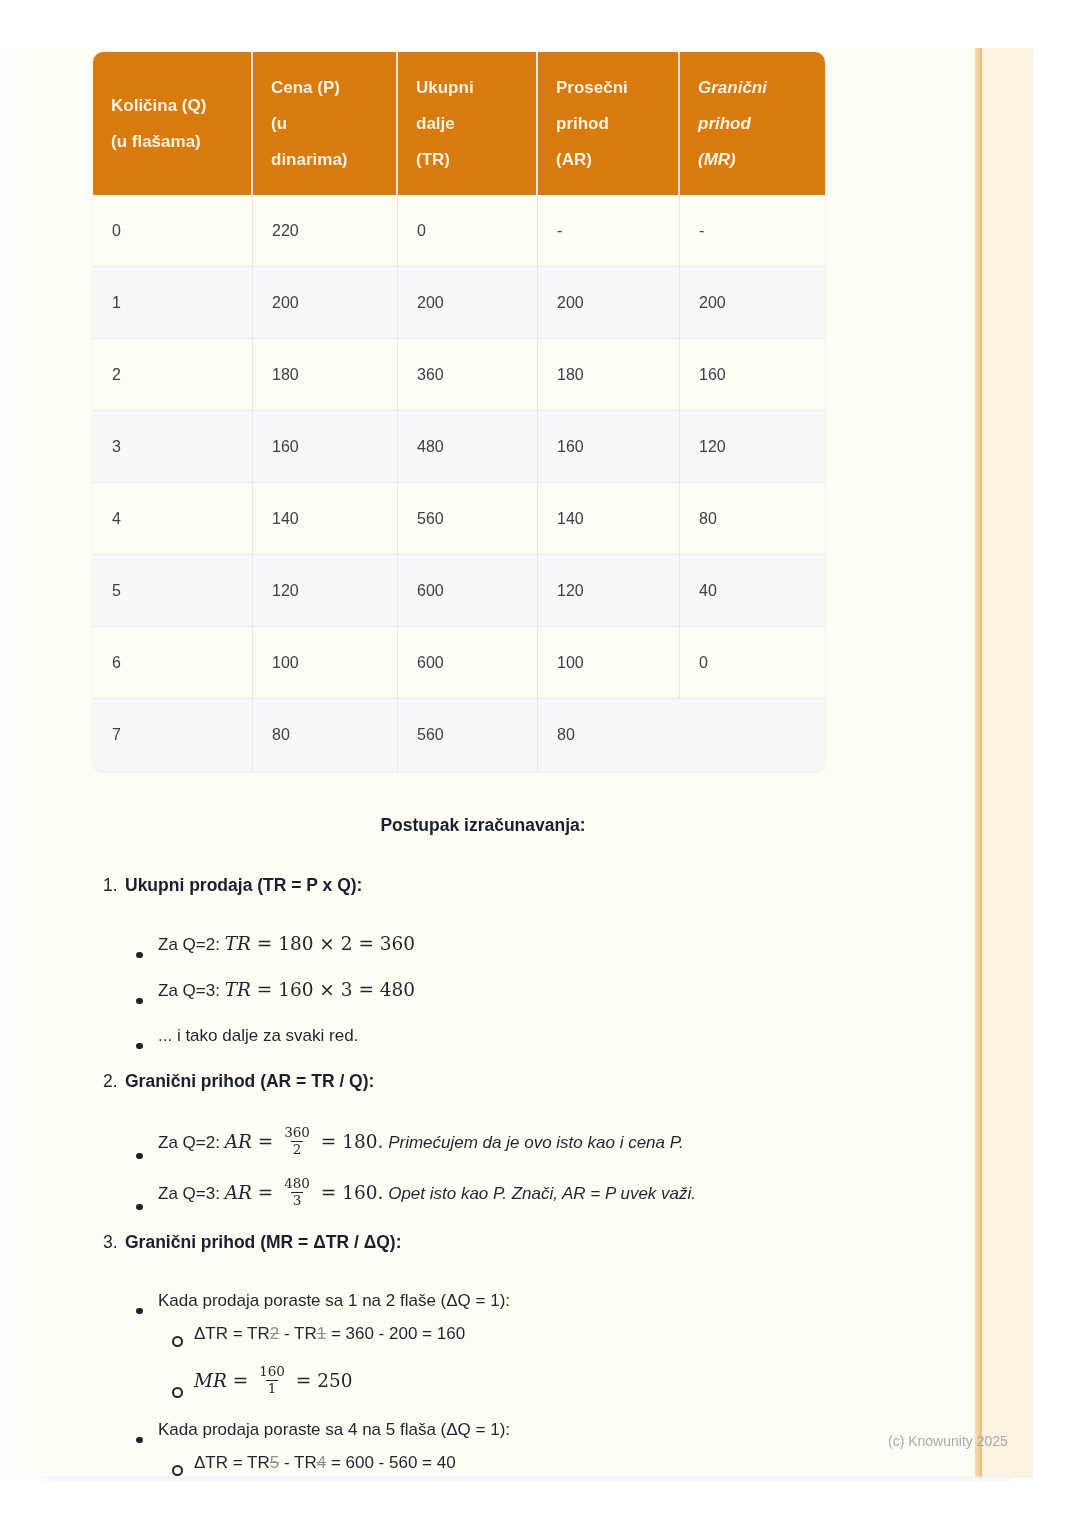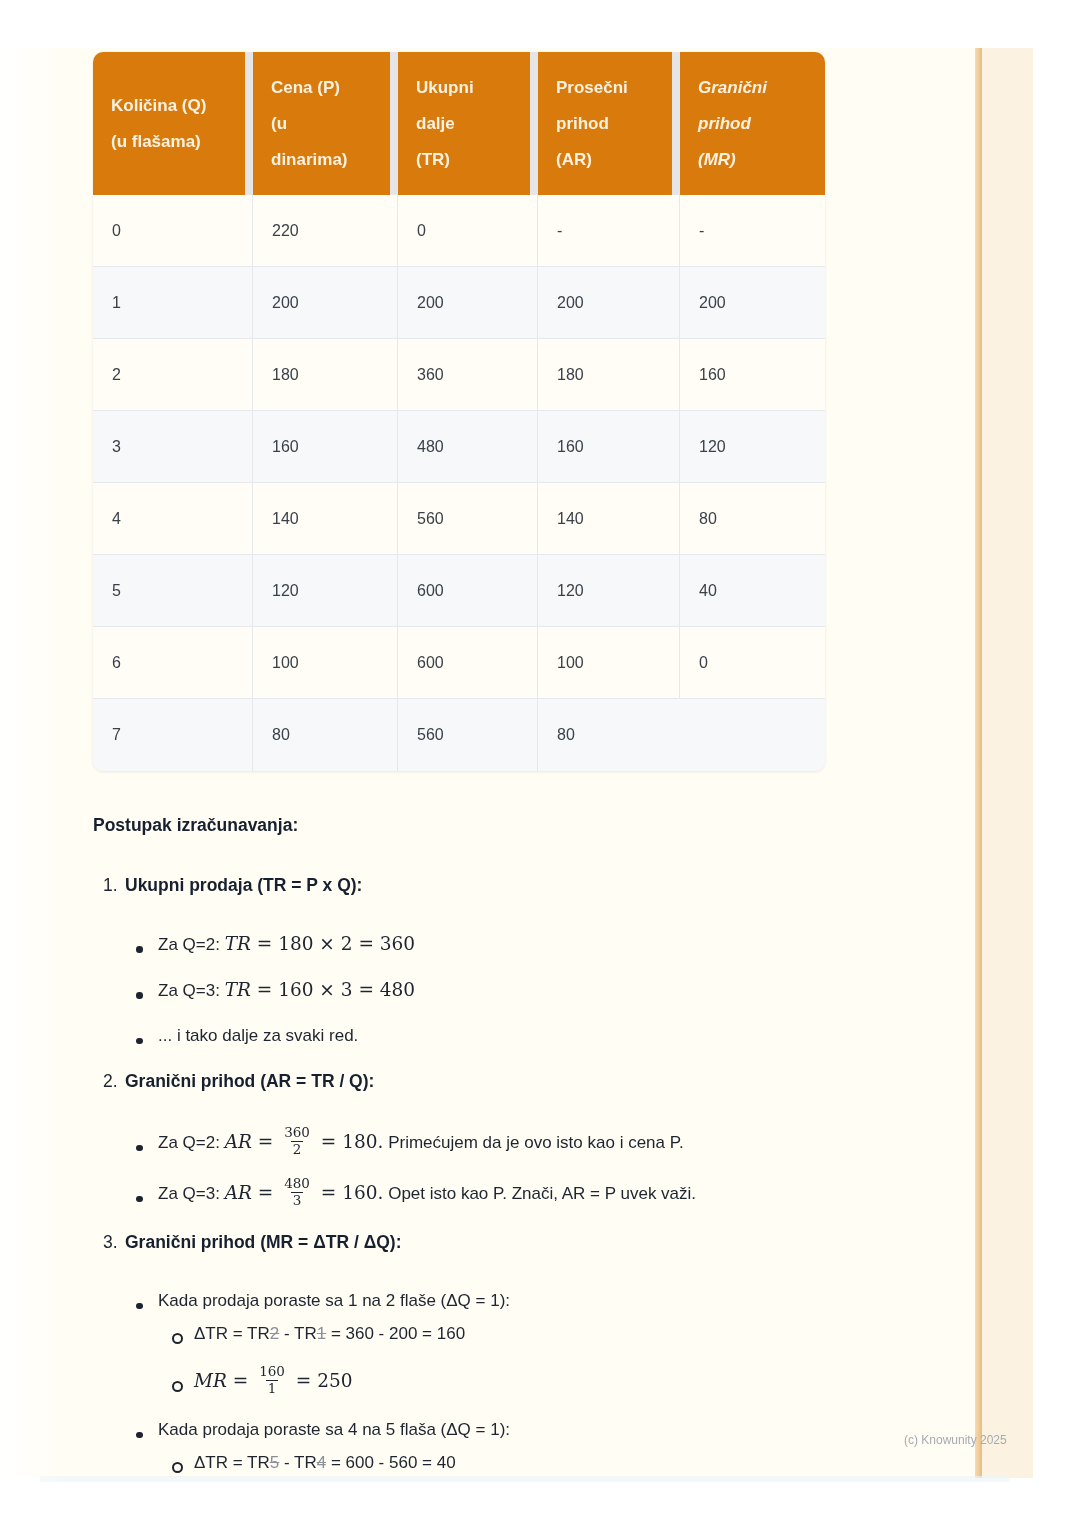--- a/index.html
+++ b/index.html
@@ -15,56 +15,56 @@
   .side-stripe{position:absolute;left:975px;top:48px;width:7px;height:1430px;
     background:linear-gradient(to right,#F6DCB4,#E9BD7F);}
   .side-band{position:absolute;left:982px;top:48px;width:51px;height:1430px;background:#FBF2E1;}
   .bottom-tint{position:absolute;left:40px;top:1476px;width:970px;height:6px;
     background:#EDF4F8;opacity:.65;}
   
   .table-wrap{position:absolute;left:93px;top:52px;width:732px;border-radius:10px;
     overflow:hidden;box-shadow:0 1px 3px rgba(40,40,40,.10);}
   .thead{display:grid;grid-template-columns:160px 145px 140px 142px 145px;height:143px;background:#D97A0C;}
   .th{display:flex;align-items:center;padding-left:18px;color:#FBF2E2;font-weight:700;
-    font-size:17px;line-height:36px;white-space:pre-line;border-right:8px solid #e5e5e5;}
+    font-size:17px;line-height:36px;white-space:pre-line;border-right:2px solid #e5e5e5;}
   .th:last-child{border-right:none;font-style:italic;}
   .trow{display:grid;grid-template-columns:160px 145px 140px 142px 145px;height:72px;}
   .trow.even{background:#FFFDF6;}
   .trow.odd{background:#F7F8FA;}
   .td{display:flex;align-items:center;padding-left:19px;font-size:16px;color:#3A4149;
     border-right:1px solid #E6E8EC;border-bottom:1px solid #E6E8EC;}
   .td:last-child{border-right:none;}
   .trow:last-child .td{border-bottom:none;}
   
   .content{position:absolute;left:93px;top:812px;width:780px;color:#1E2530;}
-  .content h2{font-size:17.5px;font-weight:700;margin:0 0 34px 0;line-height:26px;color:#16202E;}
+  .content h2{font-size:17.5px;font-weight:700;margin:0 0 34px 0;line-height:26px;color:#16202E;text-align:center;}
   .section{margin:0 0 12px 0;}
   .sec-head{display:flex;padding-left:10px;margin:0 0 33px 0;font-size:17.5px;line-height:26px;}
   .sec-num{width:22px;flex:none;font-weight:400;color:#1E2530;}
   .sec-title{font-weight:700;color:#16202E;}
-  .bullet{display:flex;align-items:center;margin-bottom:19px;font-size:17px;line-height:26px;}
+  .bullet{display:flex;align-items:flex-end;margin-bottom:19px;font-size:17px;line-height:26px;}
   .bullet.tight{margin-bottom:7px;}
   .bullet.gap-top{margin-top:10px;}
   .marker{flex:none;width:22px;display:flex;justify-content:flex-start;padding-top:10px;}
   .l1 .marker{margin-left:43px;}
   .l2 .marker{margin-left:79px;}
   .dot{width:6.5px;height:6.5px;border-radius:50%;background:#1D2430;}
   .ring{width:7px;height:7px;border-radius:50%;border:2px solid #1D2430;background:transparent;margin-top:-1px;}
   .bullet-text{flex:1;}
   .seg-mvar{font-family:"DejaVu Serif","Liberation Serif",serif;font-style:italic;font-size:18.5px;}
   .seg-mnum{font-family:"DejaVu Serif","Liberation Serif",serif;font-size:18.5px;}
-  .seg-it{}
+  .seg-it{font-style:italic;}
   .seg-strike{text-decoration:line-through;color:#8B9199;}
   .frac{display:inline-flex;flex-direction:column;align-items:center;vertical-align:middle;
     font-family:"DejaVu Serif","Liberation Serif",serif;font-size:13.5px;line-height:1.15;
     margin:0 3px;transform:translateY(-2px);}
   .frac .den{border-top:1.2px solid #1E2530;padding:0 2px;}
   .frac .num{padding:0 2px;}
   
-  .watermark{position:absolute;left:888px;top:1433px;font-size:12px;color:#A6ABB2;z-index:5;margin-left:16px;}
+  .watermark{position:absolute;left:888px;top:1433px;font-size:14px;color:#A6ABB2;z-index:5;}
 </style>
 </head>
 <body>
 
 <div class="sheet"></div>
 <div class="side-stripe"></div>
 <div class="side-band"></div>
 <div class="bottom-tint"></div>
 <div class="fade-left"></div>
 

